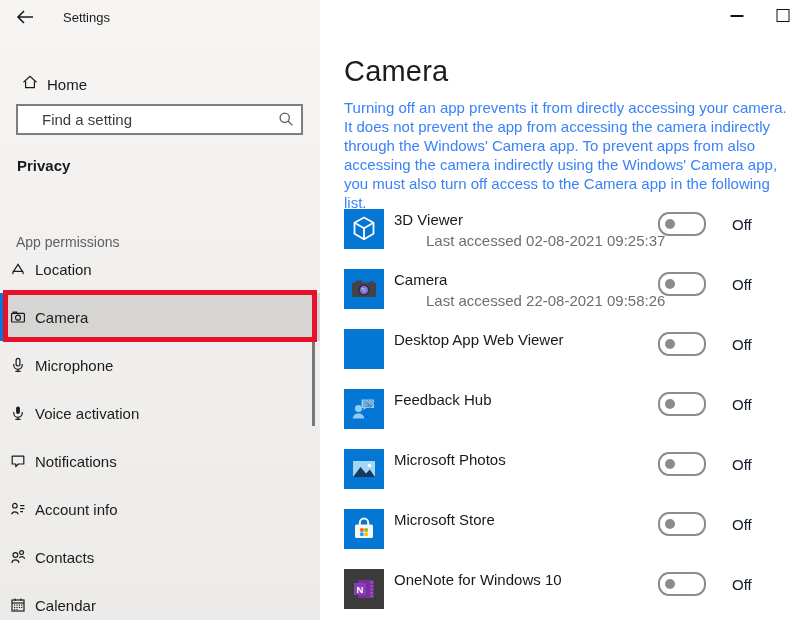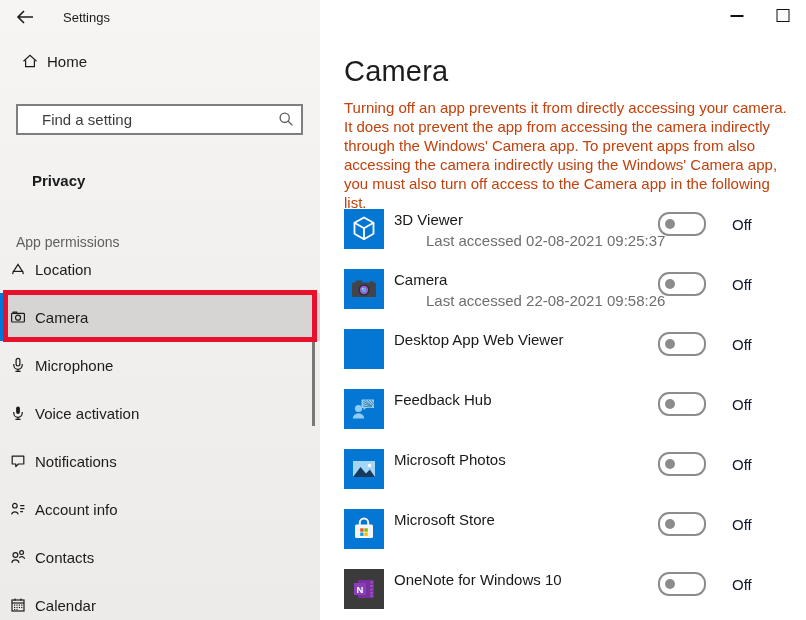--- a/index.html
+++ b/index.html
@@ -9,52 +9,52 @@
 
   
   .sidebar{position:relative;width:320px;flex:0 0 320px;height:620px;
            background:linear-gradient(180deg,#f6f5f4 0%,#f0efee 55%,#ecebe9 100%);overflow:hidden;}
   .titlebar-left{position:absolute;top:7px;left:16px;display:flex;align-items:center;}
   .back-btn{background:none;border:none;padding:0;margin:0;cursor:pointer;width:22px;height:20px;
             display:flex;align-items:center;color:#1b1b1b;}
   .back-btn svg{display:block;}
   .app-title{margin-left:25px;font-size:13px;color:#1b1b1b;}
 
-  .nav-home{position:absolute;top:53px;left:0;width:100%;height:40px;display:flex;align-items:flex-start;
+  .nav-home{position:absolute;top:53px;left:0;width:100%;height:40px;display:flex;align-items:flex-end;
             padding-left:22px;box-sizing:border-box;cursor:pointer;font-size:15px;color:#1b1b1b;}
   .nav-home .icon{margin-right:9px;}
 
   .searchbox{position:absolute;top:104px;left:16px;width:287px;height:31px;}
   .searchbox input{width:100%;height:100%;box-sizing:border-box;border:2px solid #7e7e7e;background:#fff;
                    font-family:inherit;font-size:15px;color:#2b2b2b;padding:0 32px 0 24px;outline:none;}
   .searchbox input::placeholder{color:#3c3c3c;opacity:1;}
   .searchbox .icon{position:absolute;right:9px;top:7px;pointer-events:none;color:#5a5a5a;}
 
-  .section-title{position:absolute;top:156px;left:16px;margin:16px;font-size:15px;font-weight:bold;color:#1b1b1b;}
+  .section-title{position:absolute;top:156px;left:16px;margin:1px;font-size:15px;font-weight:bold;color:#1b1b1b;}
   .group-title{position:absolute;top:234px;left:16px;font-size:14px;color:#5f5f5f;}
 
   .nav-list{position:absolute;top:245px;left:0;width:100%;}
   .nav-item{position:relative;height:48px;display:flex;align-items:center;padding-left:10px;
             box-sizing:border-box;cursor:pointer;font-size:15px;color:#1b1b1b;}
   .nav-item .icon{margin-right:9px;width:16px;height:16px;display:inline-flex;}
   .nav-item.selected{background:#d6d5d4;}
   .nav-item.selected::before{content:"";position:absolute;left:0;top:0;bottom:0;width:4px;background:var(--accent);}
   .nav-item.annotated::after{content:"";position:absolute;left:3px;right:3px;top:-3px;bottom:-1px;
             border:5px solid var(--annotation);z-index:6;pointer-events:none;}
   .scrollbar-thumb{position:absolute;right:5px;top:340px;width:3px;height:86px;background:#787878;}
 
   
   .main{position:relative;flex:1;background:#fff;height:620px;overflow:hidden;}
   .win-controls{position:absolute;top:0;right:0;display:flex;}
   .win-btn{width:46px;height:30px;background:none;border:none;cursor:pointer;position:relative;}
   .win-btn .dash{position:absolute;left:50%;top:15px;width:13px;height:0;border-top:2px solid #111;transform:translateX(-50%);}
   .win-btn .square{position:absolute;left:50%;top:9px;width:11px;height:11px;border:1.5px solid #111;transform:translateX(-50%);background:#fff;}
 
   .page-title{position:absolute;top:55px;left:24px;margin:0;font-size:29px;font-weight:400;color:#1c1c1c;letter-spacing:.2px;}
-  .page-desc{position:absolute;top:98px;left:24px;width:452px;margin:0;font-size:15px;line-height:19px;color:#c2410c;}
+  .page-desc{position:absolute;top:98px;left:24px;width:452px;margin:0;font-size:15px;line-height:19px;color:#3b82f6;}
 
   .app-list{position:absolute;top:209px;left:24px;right:0;}
   .app-row{position:relative;height:60px;}
   .app-icon{position:absolute;left:0;top:0;width:40px;height:40px;display:block;}
   .app-icon svg{display:block;}
   .app-text{position:absolute;left:50px;top:2px;}
   .app-name{font-size:15px;color:#191919;}
   .app-sub{font-size:15px;color:#6e6e6e;margin-top:4px;margin-left:32px;}
   .app-sub:empty{display:none;}
   .toggle-wrap{position:absolute;left:314px;top:3px;display:flex;align-items:center;}

